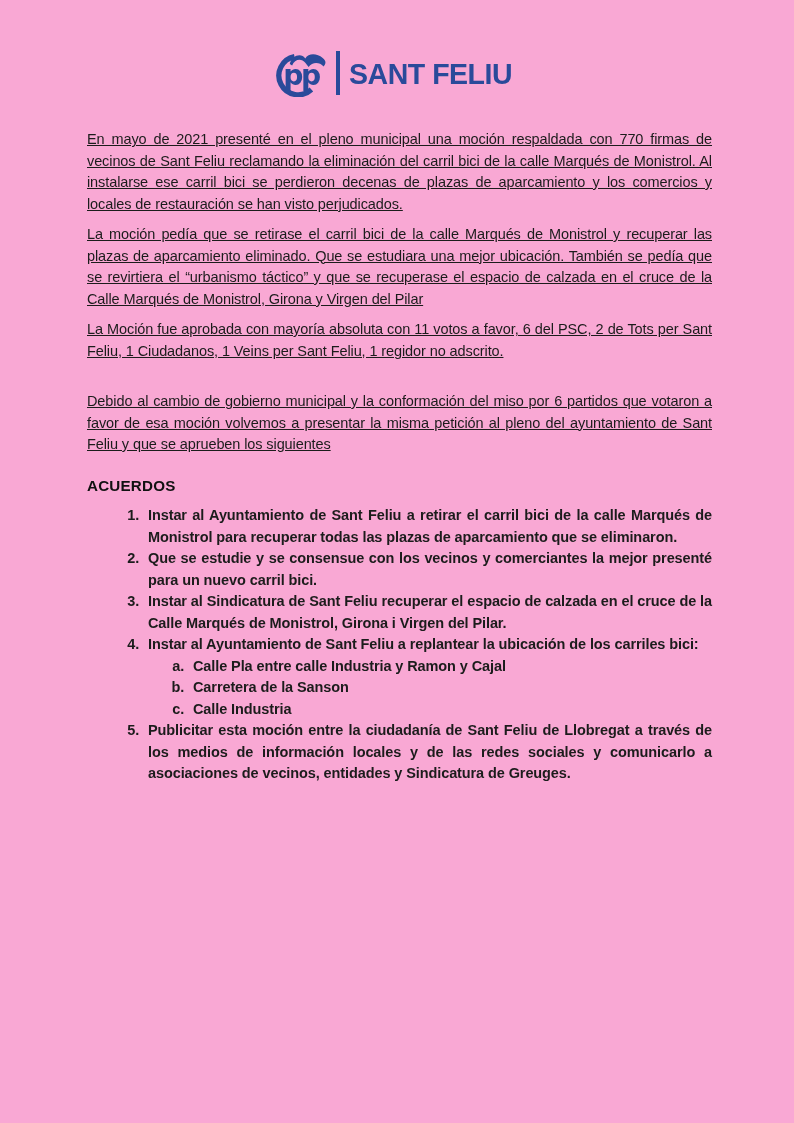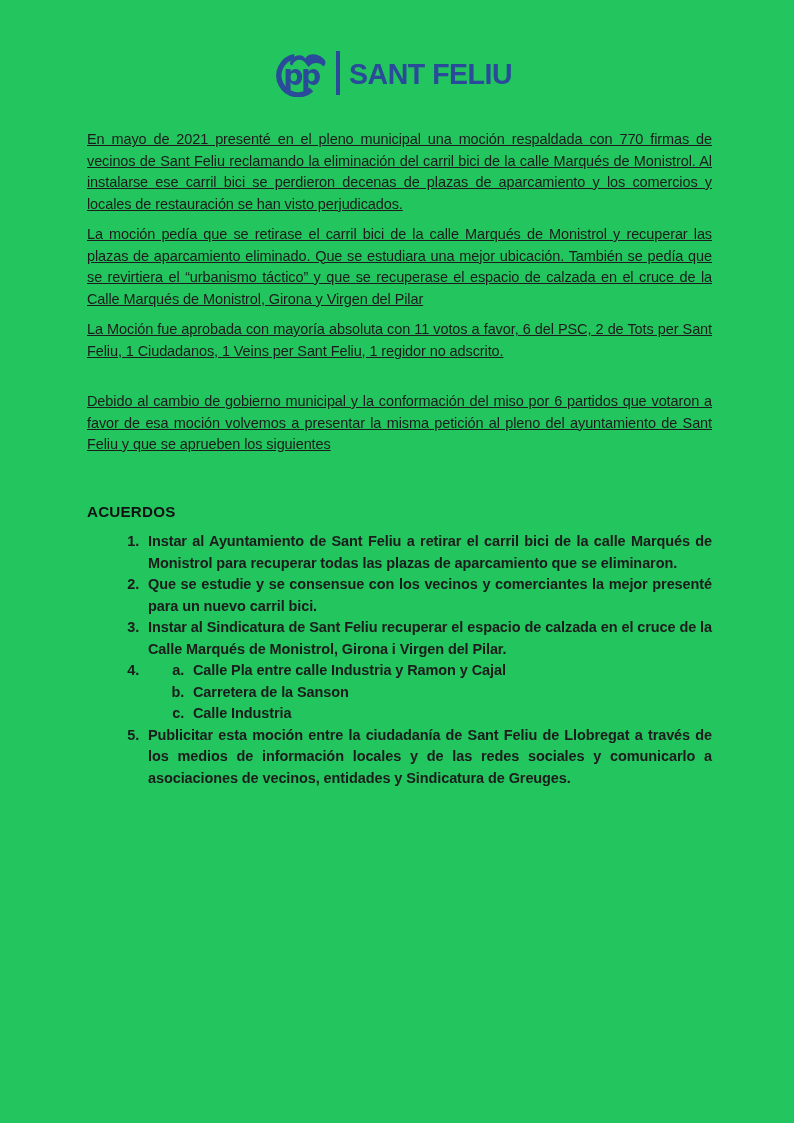--- a/index.html
+++ b/index.html
@@ -1,19 +1,19 @@
 <!DOCTYPE html>
 <html><head>
 <meta charset="utf-8">
 <style>
   html, body { margin: 0; padding: 0; background: #ffffff; }
   .page {
     width: 794px;
     height: 1123px;
-    background: #22c55e;
+    background: #f9a8d4;
     position: relative;
     overflow: hidden;
     font-family: "Liberation Sans", sans-serif;
     color: #1c1c1c;
   }
   
   .logo-row {
     display: flex;
     align-items: flex-start;
     justify-content: center;
@@ -43,21 +43,21 @@
     line-height: 21.5px;
     letter-spacing: -0.1px;
     text-align: justify;
   }
   .content p { margin: 0 0 9px 0; text-decoration: underline; }
   .content p.gap-before { margin-top: 29px; }
   h2.acuerdos {
     font-size: 15.2px;
     font-weight: bold;
     color: #111111;
-    margin: 45px 0 9px 0;
+    margin: 19px 0 9px 0;
     text-align: left;
     letter-spacing: 0.2px;
   }
   ol.main-list {
     margin: 0;
     padding-left: 56px;
     list-style: decimal;
     font-weight: bold;
   }
   ol.main-list > li { padding-left: 5px; }
@@ -106,20 +106,21 @@
       <li>
         <span>Instar al Ayuntamiento de Sant Feliu a retirar el carril bici de la calle Marqués de Monistrol para recuperar todas las plazas de aparcamiento que se eliminaron.</span>
       </li>
       <li>
         <span>Que se estudie y se consensue con los vecinos y comerciantes la mejor presenté para un nuevo carril bici.</span>
       </li>
       <li>
         <span>Instar al Sindicatura de Sant Feliu recuperar el espacio de calzada en el cruce de la Calle Marqués de Monistrol, Girona i Virgen del Pilar.</span>
       </li>
       <li>
+        <span>Instar al Ayuntamiento de Sant Feliu a replantear la ubicación de los carriles bici:</span>
         <ol class="sub-list">
           <li>
             <span>Calle Pla entre calle Industria y Ramon y Cajal</span>
           </li>
           <li>
             <span>Carretera de la Sanson</span>
           </li>
           <li>
             <span>Calle Industria</span>
           </li>

